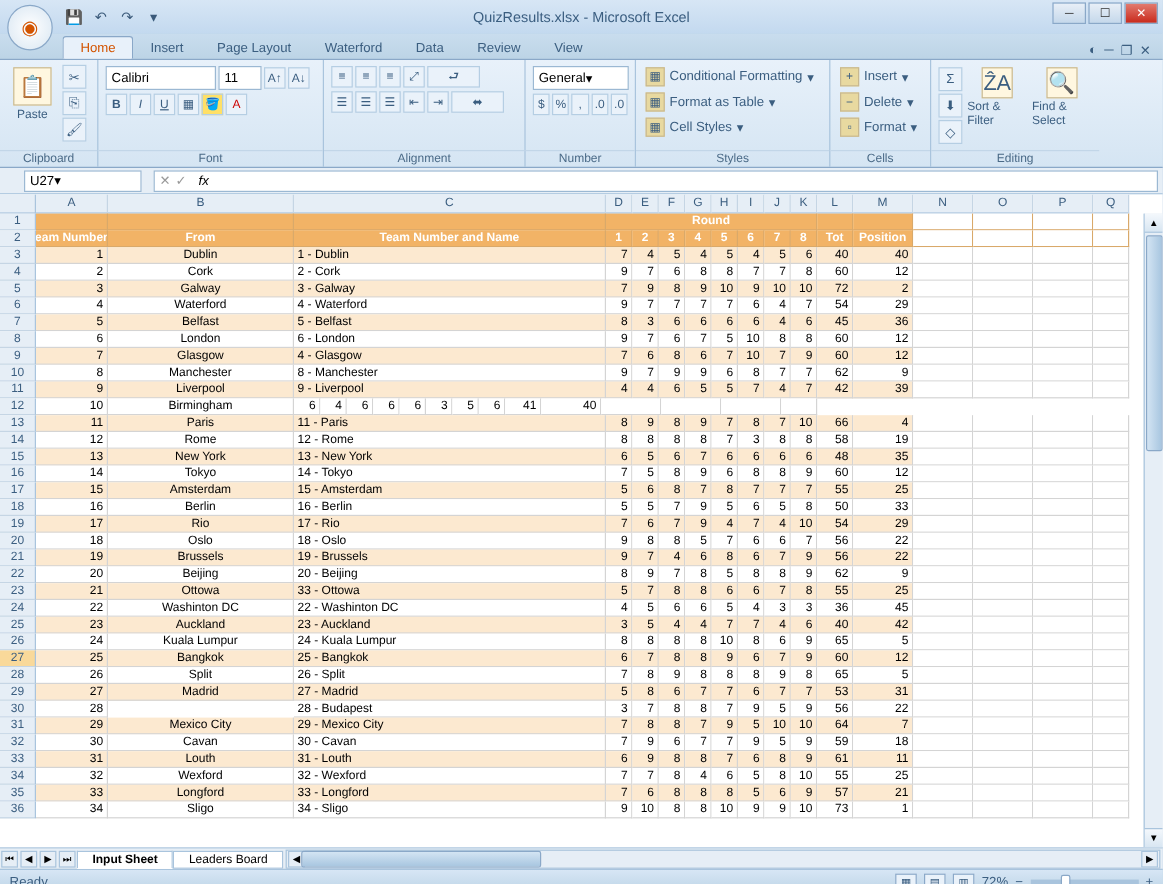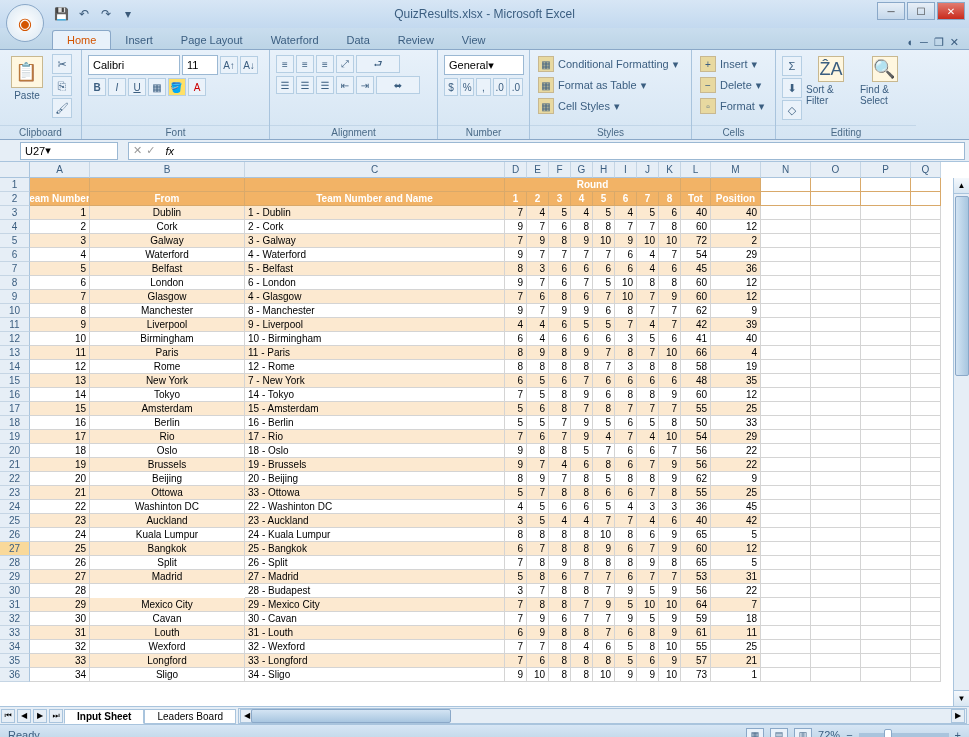--- a/index.html
+++ b/index.html
@@ -493,21 +493,20 @@
         <div class="td num" style="width: 30px;">42</div>
         <div class="td num" style="width: 50px;">39</div>
         <div class="td " style="width: 50px; background: rgb(255, 255, 255);"></div>
         <div class="td " style="width: 50px; background: rgb(255, 255, 255);"></div>
         <div class="td " style="width: 50px; background: rgb(255, 255, 255);"></div>
         <div class="td " style="width: 30px; background: rgb(255, 255, 255);"></div>
       </div>
       <div class="tr odd">
         <div class="td num" style="width: 60px;">10</div>
         <div class="td ctr" style="width: 155px;">Birmingham</div>
-        <div class="td " style="width: 260px;">10 - Birmingham</div>
         <div class="td num" style="width: 22px;">6</div>
         <div class="td num" style="width: 22px;">4</div>
         <div class="td num" style="width: 22px;">6</div>
         <div class="td num" style="width: 22px;">6</div>
         <div class="td num" style="width: 22px;">6</div>
         <div class="td num" style="width: 22px;">3</div>
         <div class="td num" style="width: 22px;">5</div>
         <div class="td num" style="width: 22px;">6</div>
         <div class="td num" style="width: 30px;">41</div>
         <div class="td num" style="width: 50px;">40</div>
@@ -550,21 +549,21 @@
         <div class="td num" style="width: 30px;">58</div>
         <div class="td num" style="width: 50px;">19</div>
         <div class="td " style="width: 50px; background: rgb(255, 255, 255);"></div>
         <div class="td " style="width: 50px; background: rgb(255, 255, 255);"></div>
         <div class="td " style="width: 50px; background: rgb(255, 255, 255);"></div>
         <div class="td " style="width: 30px; background: rgb(255, 255, 255);"></div>
       </div>
       <div class="tr even">
         <div class="td num" style="width: 60px;">13</div>
         <div class="td ctr" style="width: 155px;">New York</div>
-        <div class="td " style="width: 260px;">7 - New York</div>
+        <div class="td " style="width: 260px;">13 - New York</div>
         <div class="td num" style="width: 22px;">6</div>
         <div class="td num" style="width: 22px;">5</div>
         <div class="td num" style="width: 22px;">6</div>
         <div class="td num" style="width: 22px;">7</div>
         <div class="td num" style="width: 22px;">6</div>
         <div class="td num" style="width: 22px;">6</div>
         <div class="td num" style="width: 22px;">6</div>
         <div class="td num" style="width: 22px;">6</div>
         <div class="td num" style="width: 30px;">48</div>
         <div class="td num" style="width: 50px;">35</div>

